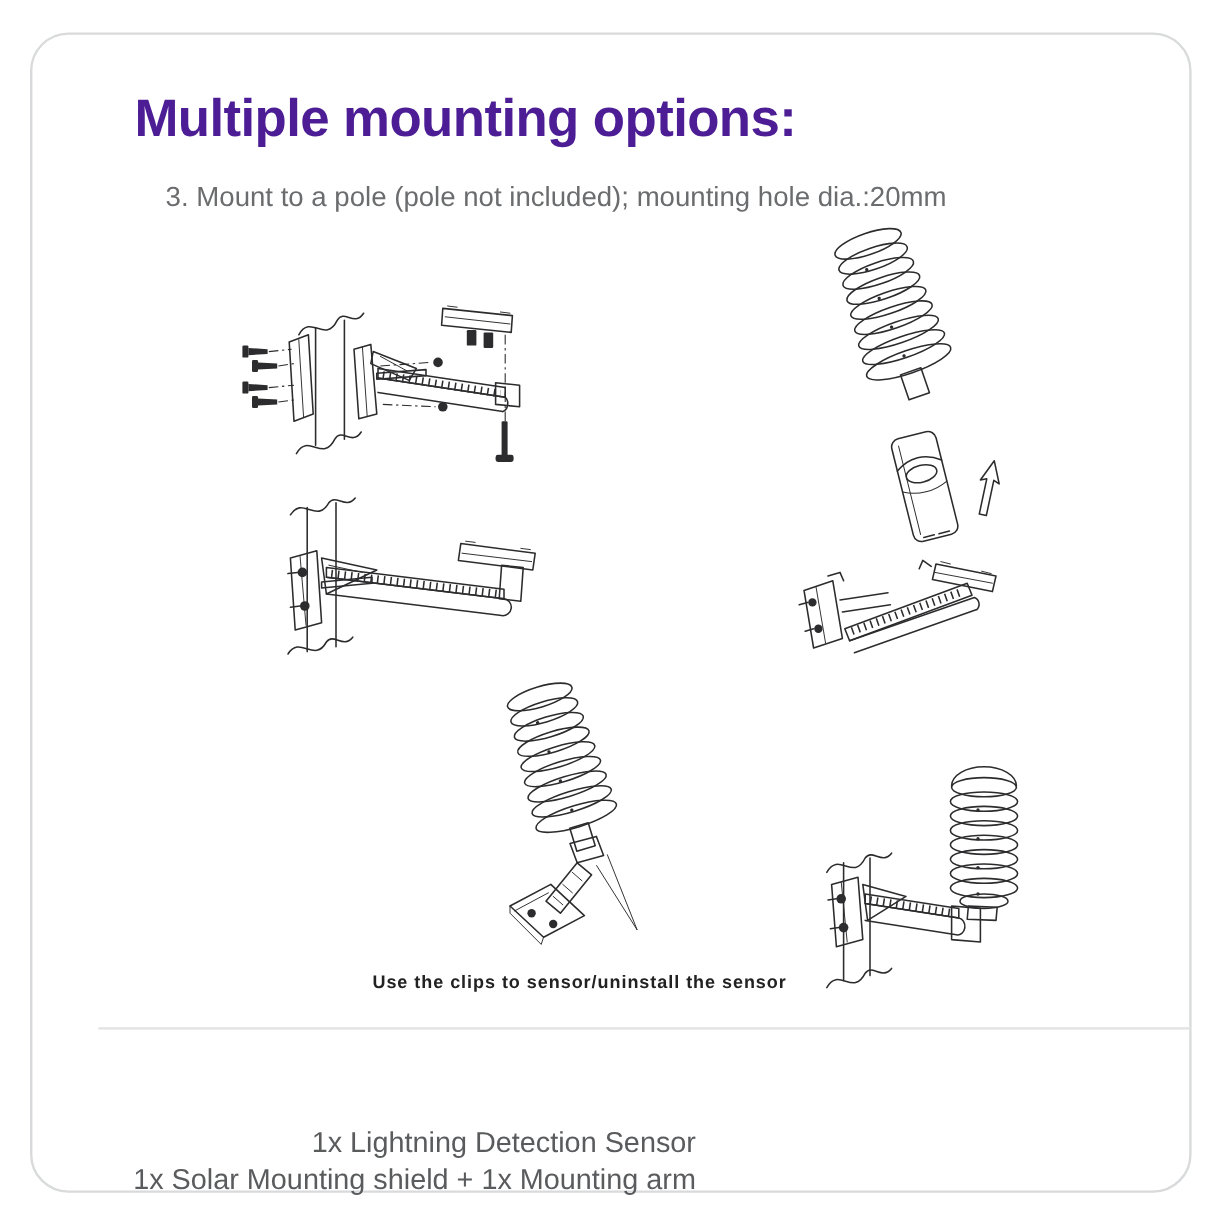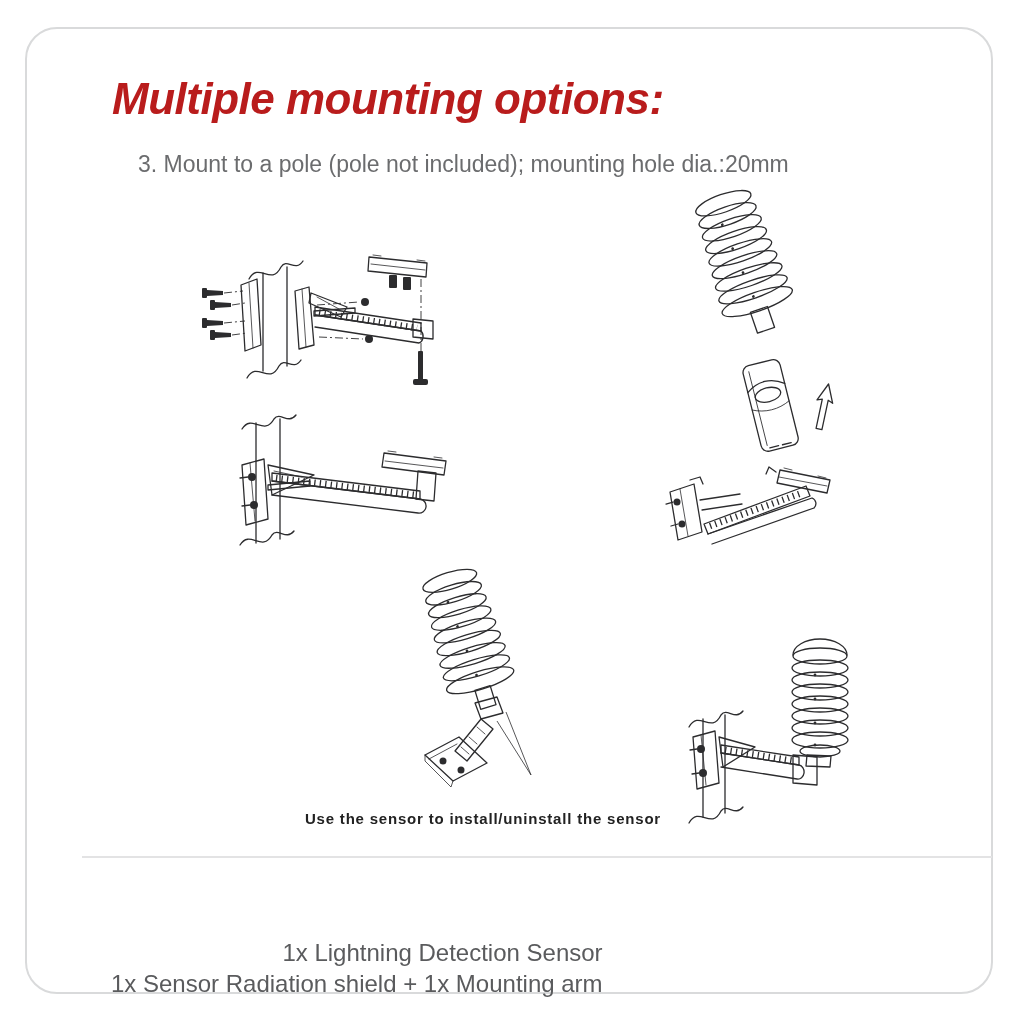--- a/index.html
+++ b/index.html
@@ -1,19 +1,19 @@
 <!DOCTYPE html>
 <html><head>
 <meta charset="utf-8">
 <style>
   html,body{margin:0;padding:0;background:#ffffff;width:1024px;height:1024px;
     font-family:"Liberation Sans", sans-serif; -webkit-font-smoothing:antialiased;}
   .card{position:absolute;left:25px;top:27px;width:968px;height:967px;
     border:2px solid #d9dadb;border-radius:32px;background:#ffffff;box-sizing:border-box;}
-  .title{position:absolute;font-style:italic;font-weight:bold;color:#b91c1c;
+  .title{position:absolute;font-weight:bold;color:#4c1d95;
     letter-spacing:-0.5px;line-height:1;}
   #main-title{left:85px;top:48px;font-size:44px;}
   #pkg-title{left:85px;top:846px;font-size:42px;}
   #instruction{position:absolute;left:111px;top:122px;font-size:23px;color:#6b6c6e;}
   #caption{position:absolute;left:276px;top:781px;width:360px;text-align:center;
     font-size:15px;font-weight:bold;color:#222222;letter-spacing:0.8px;}
   #divider{position:absolute;left:55px;top:827px;width:910px;height:2px;background:#e3e3e4;}
   #pkg-items{position:absolute;left:84px;top:908px;font-size:24px;color:#5a5b5d;line-height:31px;text-align:right;}
   .diagram{position:absolute;}
   svg{overflow:visible;}
@@ -186,21 +186,21 @@
     <path class="ln" d="M74,140 L48,172 L60,182 L86,150 Z"></path>
     <path class="thin" d="M70,148 l8,7 M62,158 l8,7 M54,168 l8,7"></path>
     <path class="ln" d="M18,176 L52,158 L80,184 L46,202 Z"></path>
     <path class="thin" d="M22,180 L50,165 M46,202 L44,208 L18,182 L18,176"></path>
     <circle class="fill" cx="36" cy="182" r="3.5"></circle>
     <circle class="fill" cx="54" cy="191" r="3.5"></circle>
 
     <path class="leader" d="M90,142 L124,196 M99,133 L124,196"></path>
   </svg>
 
-  <div id="caption">Use the sensor to install/uninstall the sensor</div>
+  <div id="caption">Use the clips to sensor/uninstall the sensor</div>
 
   <svg class="diagram" style="left:658px;top:596px;" width="175" height="215" viewBox="0 0 175 215">
 
     <path class="ln" d="M4,102 C14,84 26,110 36,90 C42,82 50,96 58,86"></path>
     <line class="ln" x1="18" y1="94" x2="18" y2="192"></line>
     <line class="ln" x1="40" y1="90" x2="40" y2="188"></line>
     <path class="ln" d="M4,198 C14,180 26,206 36,186 C42,178 50,192 58,182"></path>
 
     <path class="ln" d="M8,112 L30,106 L34,158 L12,164 Z"></path>
     <line class="thin" x1="16" y1="110" x2="21" y2="160"></line>
@@ -232,16 +232,16 @@
       <ellipse class="ln" cx="135" cy="126" rx="20" ry="6"></ellipse>
       <path class="ln" d="M122,130 L146,131 L145,142 L121,141 Z"></path>
     </g>
   </svg>
 
   <div id="divider"></div>
 
 
   <div id="pkg-items">
     <div>1x Lightning Detection Sensor</div>
-    <div>1x Sensor Radiation shield + 1x Mounting arm</div>
+    <div>1x Solar Mounting shield + 1x Mounting arm</div>
   </div>
 
 </div>
 
 </body></html>

